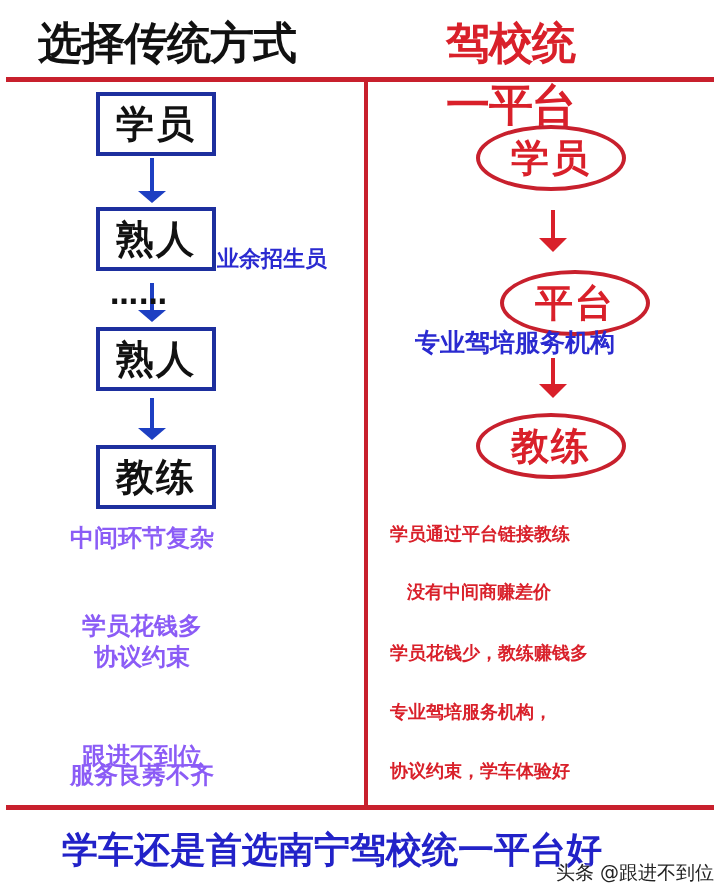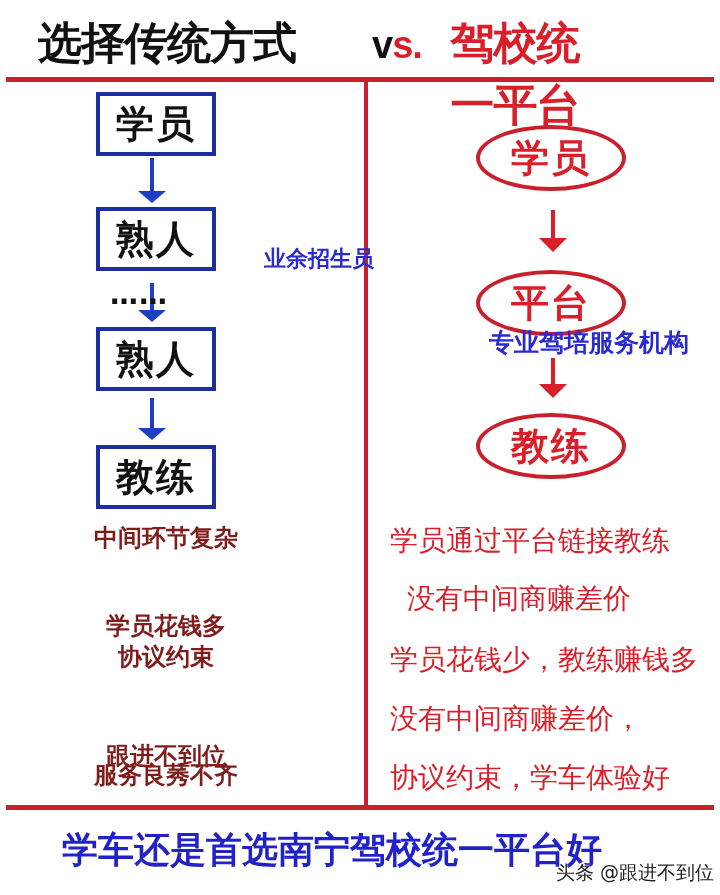--- a/index.html
+++ b/index.html
@@ -3,57 +3,56 @@
 <meta charset="utf-8">
 <style>
   html, body { margin: 0; padding: 0; background: #ffffff; }
   body { width: 720px; height: 895px; position: relative; overflow: hidden;
          font-family: "DejaVu Sans", "Liberation Sans", sans-serif; }
   .title { position: absolute; top: 12px; left: 0; width: 584px; height: 62px;
            font-size: 44px; font-weight: 900; letter-spacing: -1px; line-height: 62px; }
   .title .left { position: absolute; left: 38px; top: 0; color: #111111; }
   .title .vs { position: absolute; left: 372px; top: 2px; font-size: 38px; color: #111111; font-family: "Liberation Sans", sans-serif; font-weight: bold; }
   .title .vs .s { color: #d9202a; }
-  .title .right { position: absolute; left: 446px; top: 0; color: #d9202a; text-align: center; }
+  .title .right { position: absolute; left: 446px; top: 0; color: #d9202a; }
   .hline { position: absolute; height: 5px; background: #c8202d; }
   .vline { position: absolute; width: 4px; background: #c8202d; }
 
   .lbox { position: absolute; left: 96px; width: 112px; height: 56px;
           border: 4px solid #1d2f9e; background: #fff;
           font-size: 38px; font-weight: 900; color: #111;
           text-align: center; line-height: 56px; letter-spacing: 2px; }
   .arrow-shaft { position: absolute; width: 4px; background: #1d3fc2; }
   .arrow-head { position: absolute; width: 0; height: 0;
                 border-left: 14px solid transparent; border-right: 14px solid transparent; }
   .blue-head { border-top: 12px solid #1d3fc2; }
   .red-head { border-top: 14px solid #d9202a; }
   .dots { position: absolute; left: 110px; top: 285px; font-size: 28px; font-weight: 900; color: #111; letter-spacing: 1px; line-height: 20px; }
-  .note-blue { position: absolute; color: #2a2ad0; font-weight: 900; font-size: 22px; white-space: nowrap; padding-left: 47px; }
+  .note-blue { position: absolute; color: #2a2ad0; font-weight: 900; font-size: 22px; white-space: nowrap; }
 
   .ellipse { position: absolute; width: 142px; height: 58px; border: 4px solid #c8202d;
              border-radius: 50%; background: transparent;
              font-size: 38px; font-weight: 900; color: #d9202a; text-align: center;
              line-height: 58px; letter-spacing: 2px; }
 
-  .row-left { position: absolute; left: 56px; width: 220px; text-align: center;
-              font-size: 24px; font-weight: 900; color: #7f1d1d; white-space: nowrap; }
+  .row-left { position: absolute; left: 32px; width: 220px; text-align: center;
+              font-size: 24px; font-weight: 900; color: #8b5cf6; white-space: nowrap; }
   .row-right { position: absolute; left: 390px; text-align: left;
-               font-size: 28px; font-weight: 400; color: #d9202a; white-space: nowrap; }
+               font-size: 18px; font-weight: 700; color: #d9202a; white-space: nowrap; }
 
   .footer { position: absolute; left: 0; top: 826px; width: 664px; text-align: center;
             font-size: 36px; font-weight: 900; color: #2222c8; letter-spacing: 0px; }
   .watermark { position: absolute; left: 556px; top: 860px; font-size: 19px;
                color: #222; white-space: nowrap; text-shadow: 0 0 2px #fff, 0 0 2px #fff; }
 </style>
 </head>
 <body>
 
 <div class="title">
   <span class="left">选择传统方式</span>
-  <span class="vs"><span>v</span><span class="s">s.</span></span>
   <span class="right">驾校统一平台</span>
 </div>
 
 <div class="hline" style="left:6px; top:77px; width:708px;"></div>
 <div class="vline" style="left:364px; top:80px; height:730px;"></div>
 <div class="hline" style="left:6px; top:805px; width:708px;"></div>
 
 <div>
   <div class="lbox" style="top:92px;">学员</div>
 
@@ -80,29 +79,29 @@
   <div class="row-left" style="top:700px;margin-top:40px;">跟进不到位</div>
   <div class="row-left" style="top:759px;">服务良莠不齐</div>
 </div>
 
 <div>
   <div class="ellipse" style="left:476px; top:125px;">学员</div>
 
   <div class="arrow-shaft" style="left:551px; top:210px; height:30px; background:#d9202a;"></div>
   <div class="arrow-head red-head" style="left:539px; top:238px;"></div>
 
-  <div class="ellipse" style="left:476px; top:270px;">平台</div>
-  <div class="note-blue" style="left:442px; top:326px; font-size:25px;">专业驾培服务机构</div>
+  <div class="ellipse" style="left:500px; top:270px;">平台</div>
+  <div class="note-blue" style="left:415px; top:326px; font-size:25px;">专业驾培服务机构</div>
 
   <div class="arrow-shaft" style="left:551px; top:358px; height:30px; background:#d9202a;"></div>
   <div class="arrow-head red-head" style="left:539px; top:384px;"></div>
 
   <div class="ellipse" style="left:476px; top:413px;">教练</div>
 
   <div class="row-right" style="top:522px;">学员通过平台链接教练</div>
   <div class="row-right" style="top:580px;margin-left:17px;">没有中间商赚差价</div>
   <div class="row-right" style="top:641px;text-align:center;">学员花钱少，教练赚钱多</div>
-  <div class="row-right" style="top:700px;">没有中间商赚差价，</div>
+  <div class="row-right" style="top:700px;">专业驾培服务机构，</div>
   <div class="row-right" style="top:759px;">协议约束，学车体验好</div>
 </div>
 
 <div class="footer">学车还是首选南宁驾校统一平台好</div>
 <div class="watermark">头条 @跟进不到位</div>
 
 </body></html>

